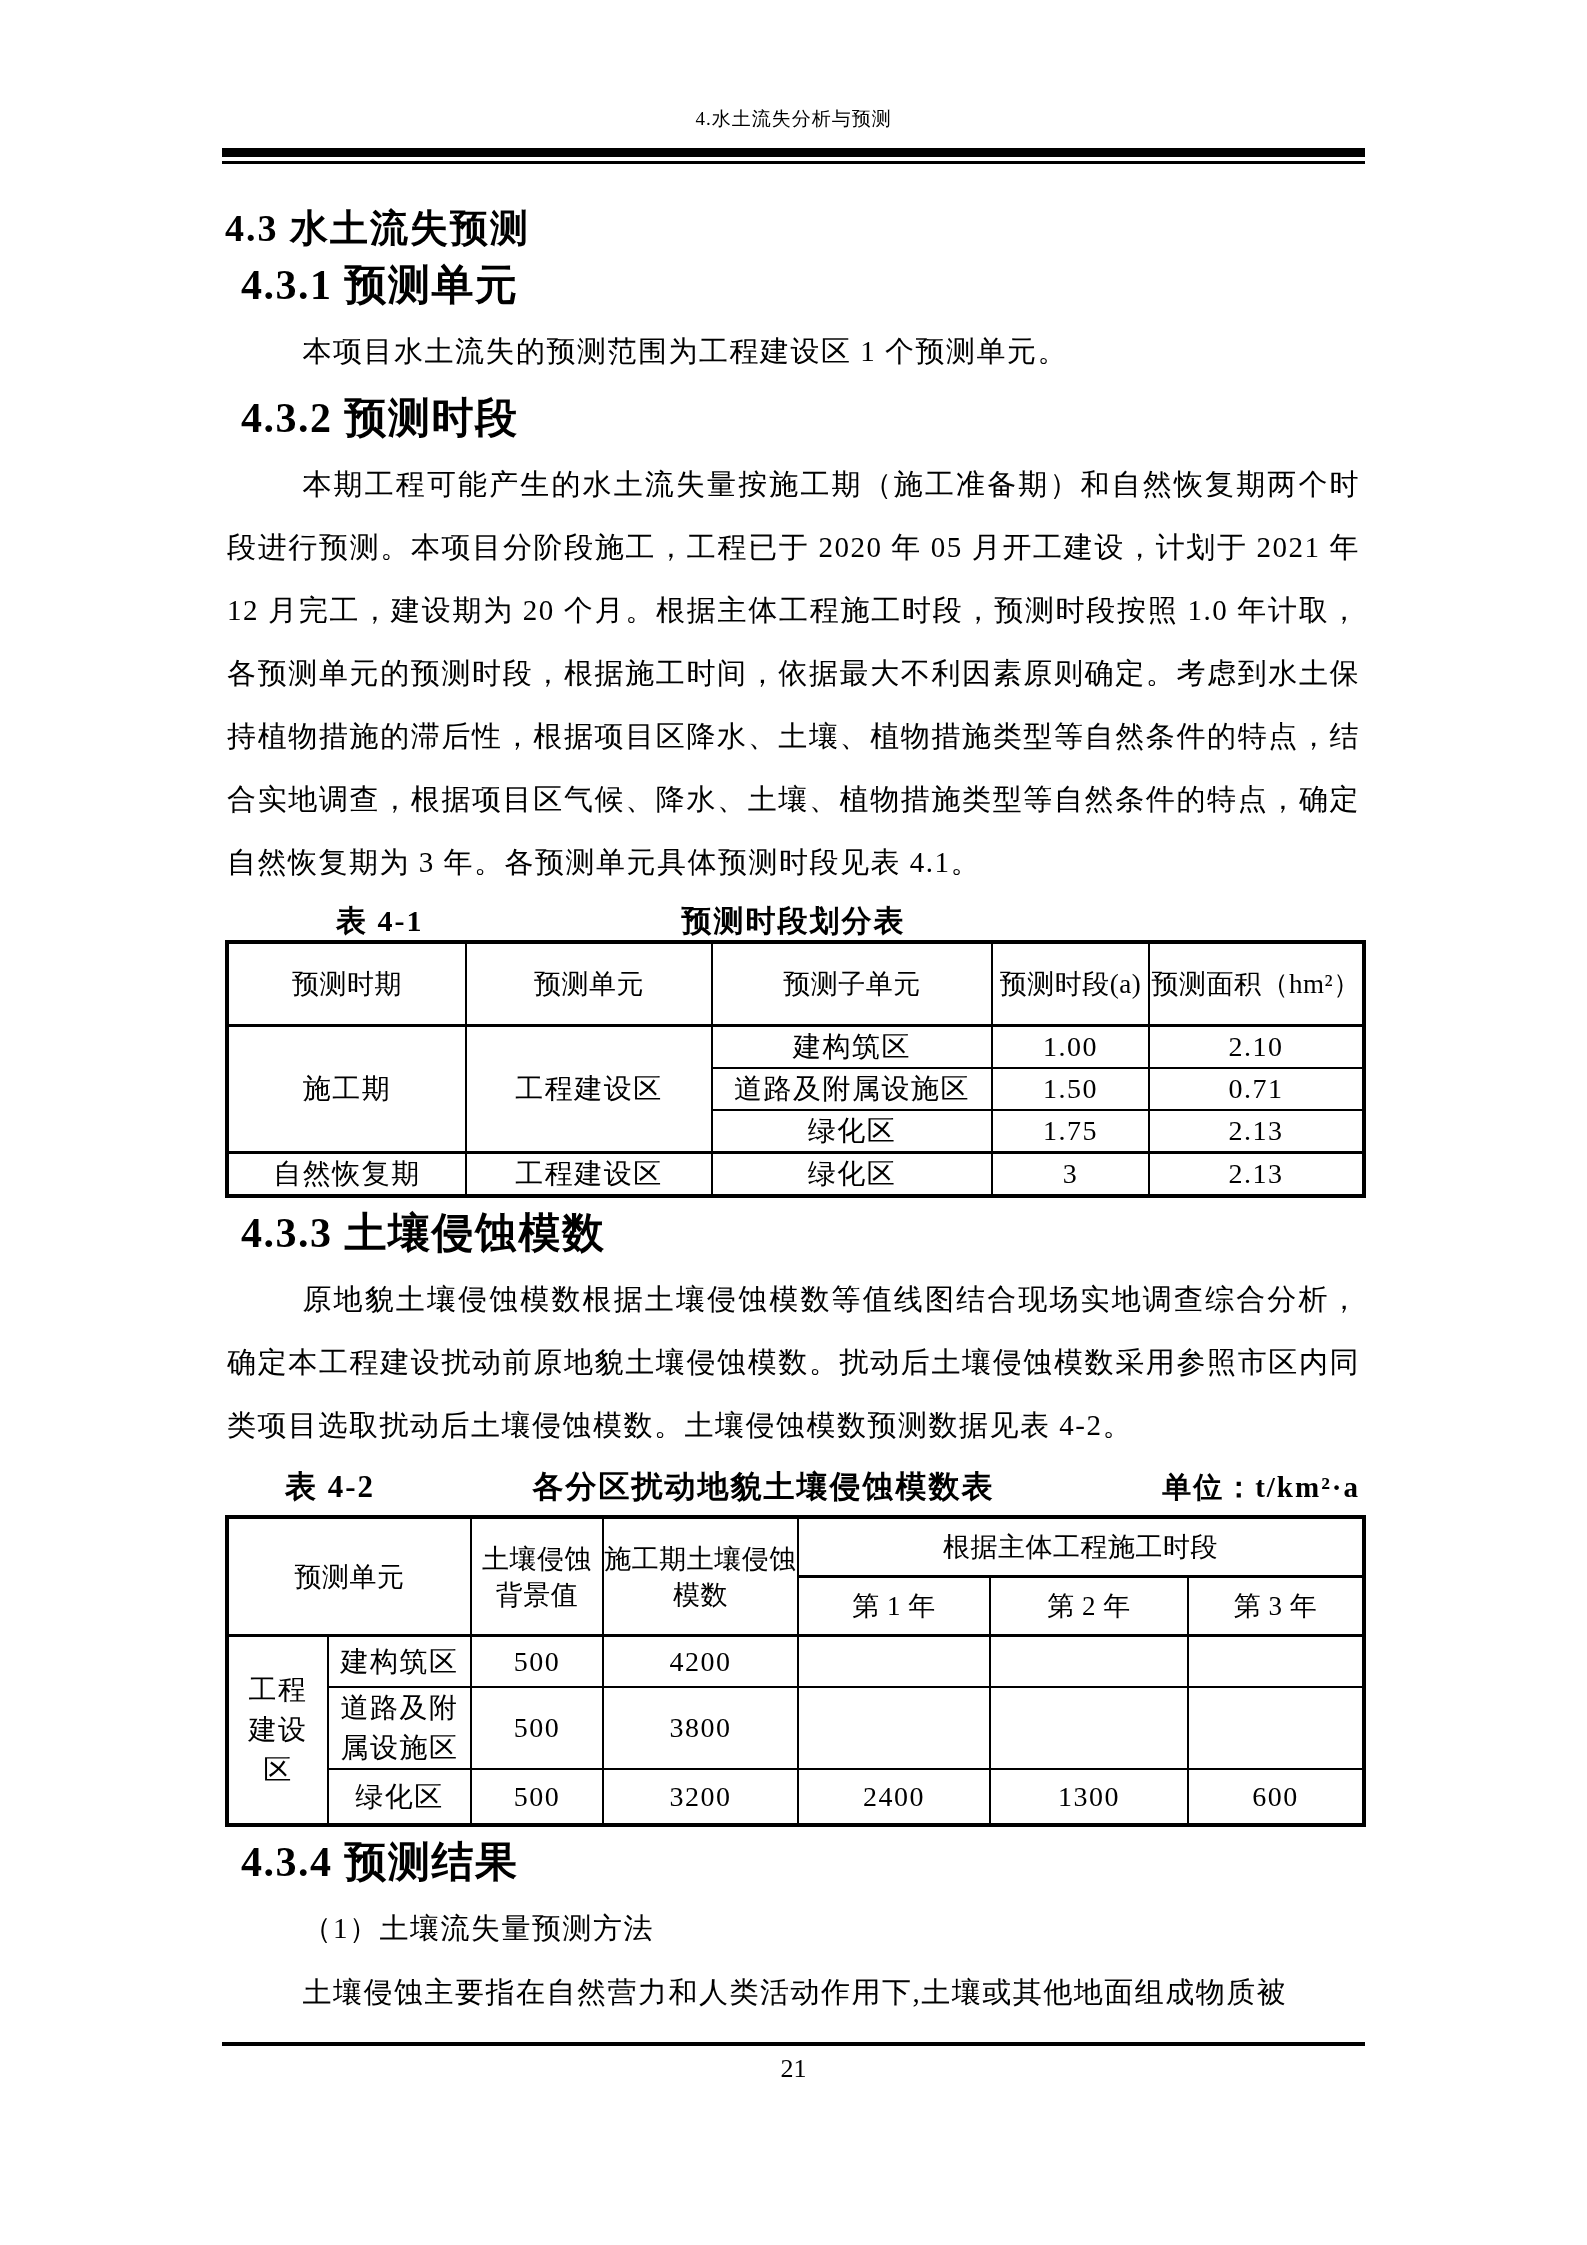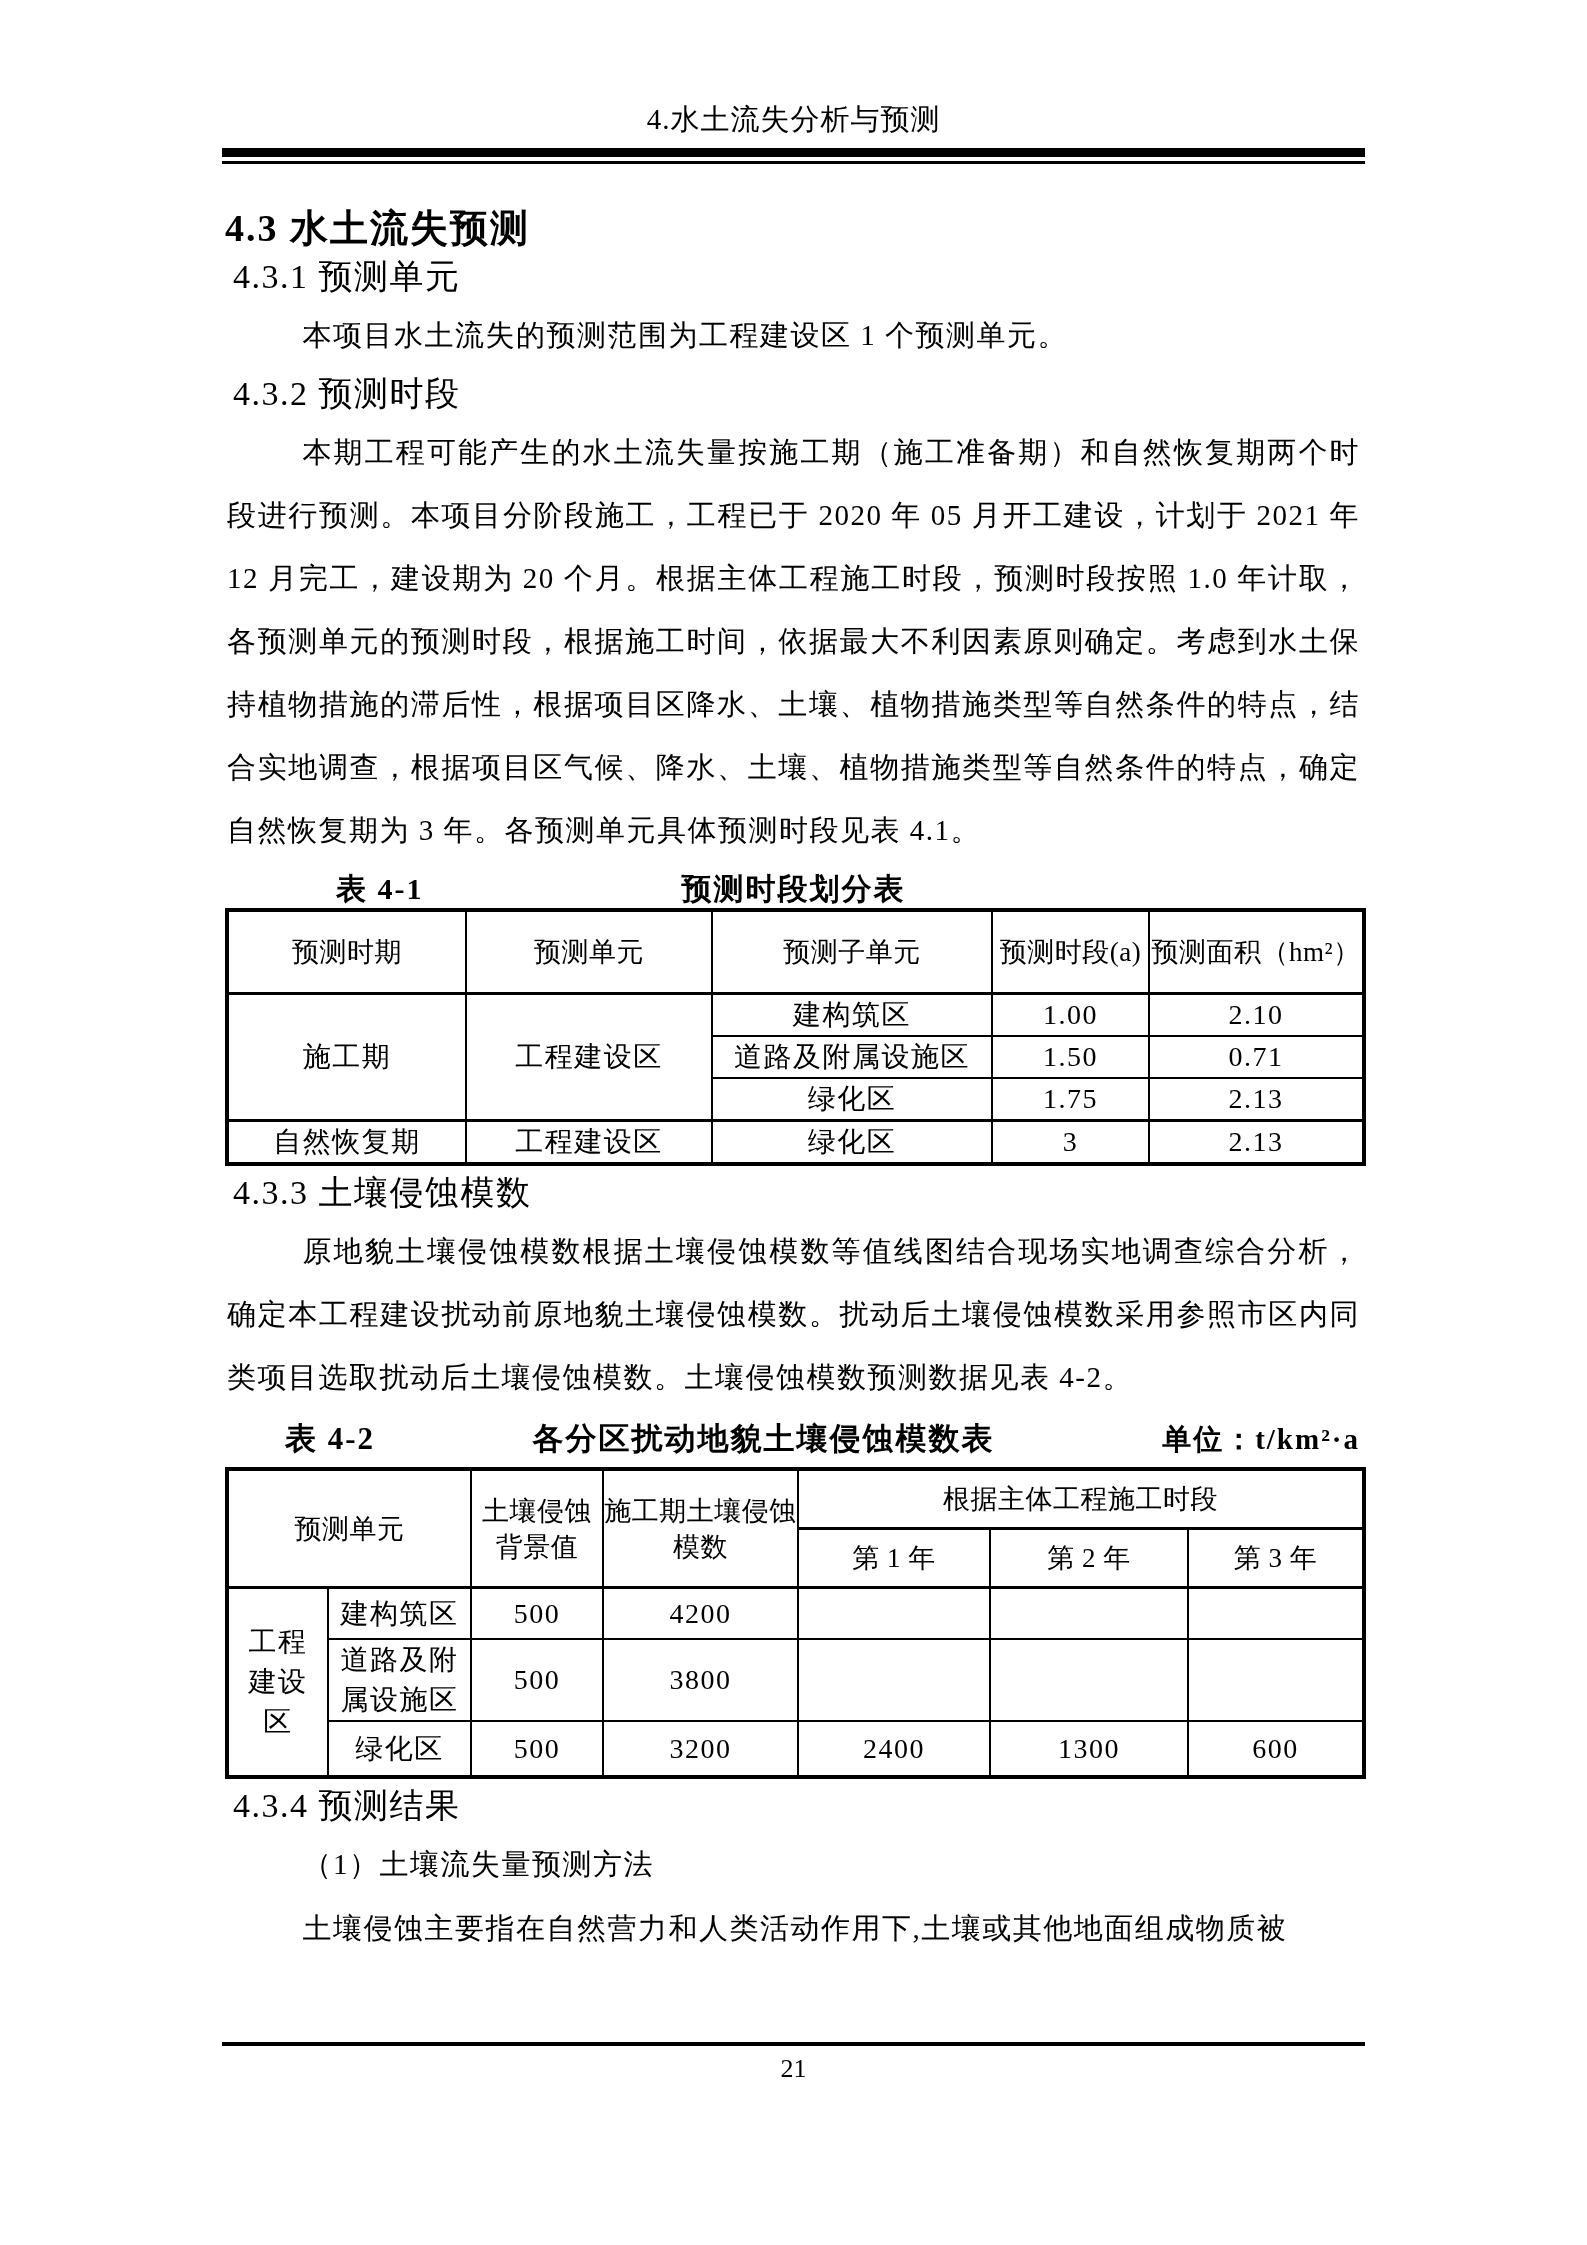--- a/index.html
+++ b/index.html
@@ -7,35 +7,35 @@
     position:relative;
     width:1587px; height:2245px;
     background:#ffffff;
     color:#000;
     font-family:"Liberation Serif","DejaVu Serif",serif;
     overflow:hidden;
   }
   .doc-header {
     padding-top:104px;
     text-align:center;
-    font-size:29px;
+    font-size:19px;
     letter-spacing:1px;
     line-height:30px;
   }
   .rule-thick { margin:14px 222px 0 222px; height:9px; background:#000; }
   .rule-thin  { margin:4px 222px 0 222px; height:3px; background:#000; }
   .content { margin:0 225px; width:1137px; }
 
   h2.sec {
     margin:42px 0 0 0;
     font-size:38px; font-weight:bold;
     line-height:44px; letter-spacing:2px;
   }
   h3.sub {
-    margin:8px; font-size:34px; font-weight:normal;
+    margin:16px; font-size:42px; font-weight:bold;
     line-height:38px; letter-spacing:1.5px;
   }
   .mt431 { margin-top:26px; }
   .mt432 { margin-top:20px; }
   .mt433 { margin-top:14px; }
   .mt434 { margin-top:10px; }
 
   p.para {
     margin:2px;
     font-size:29px; line-height:63px;

